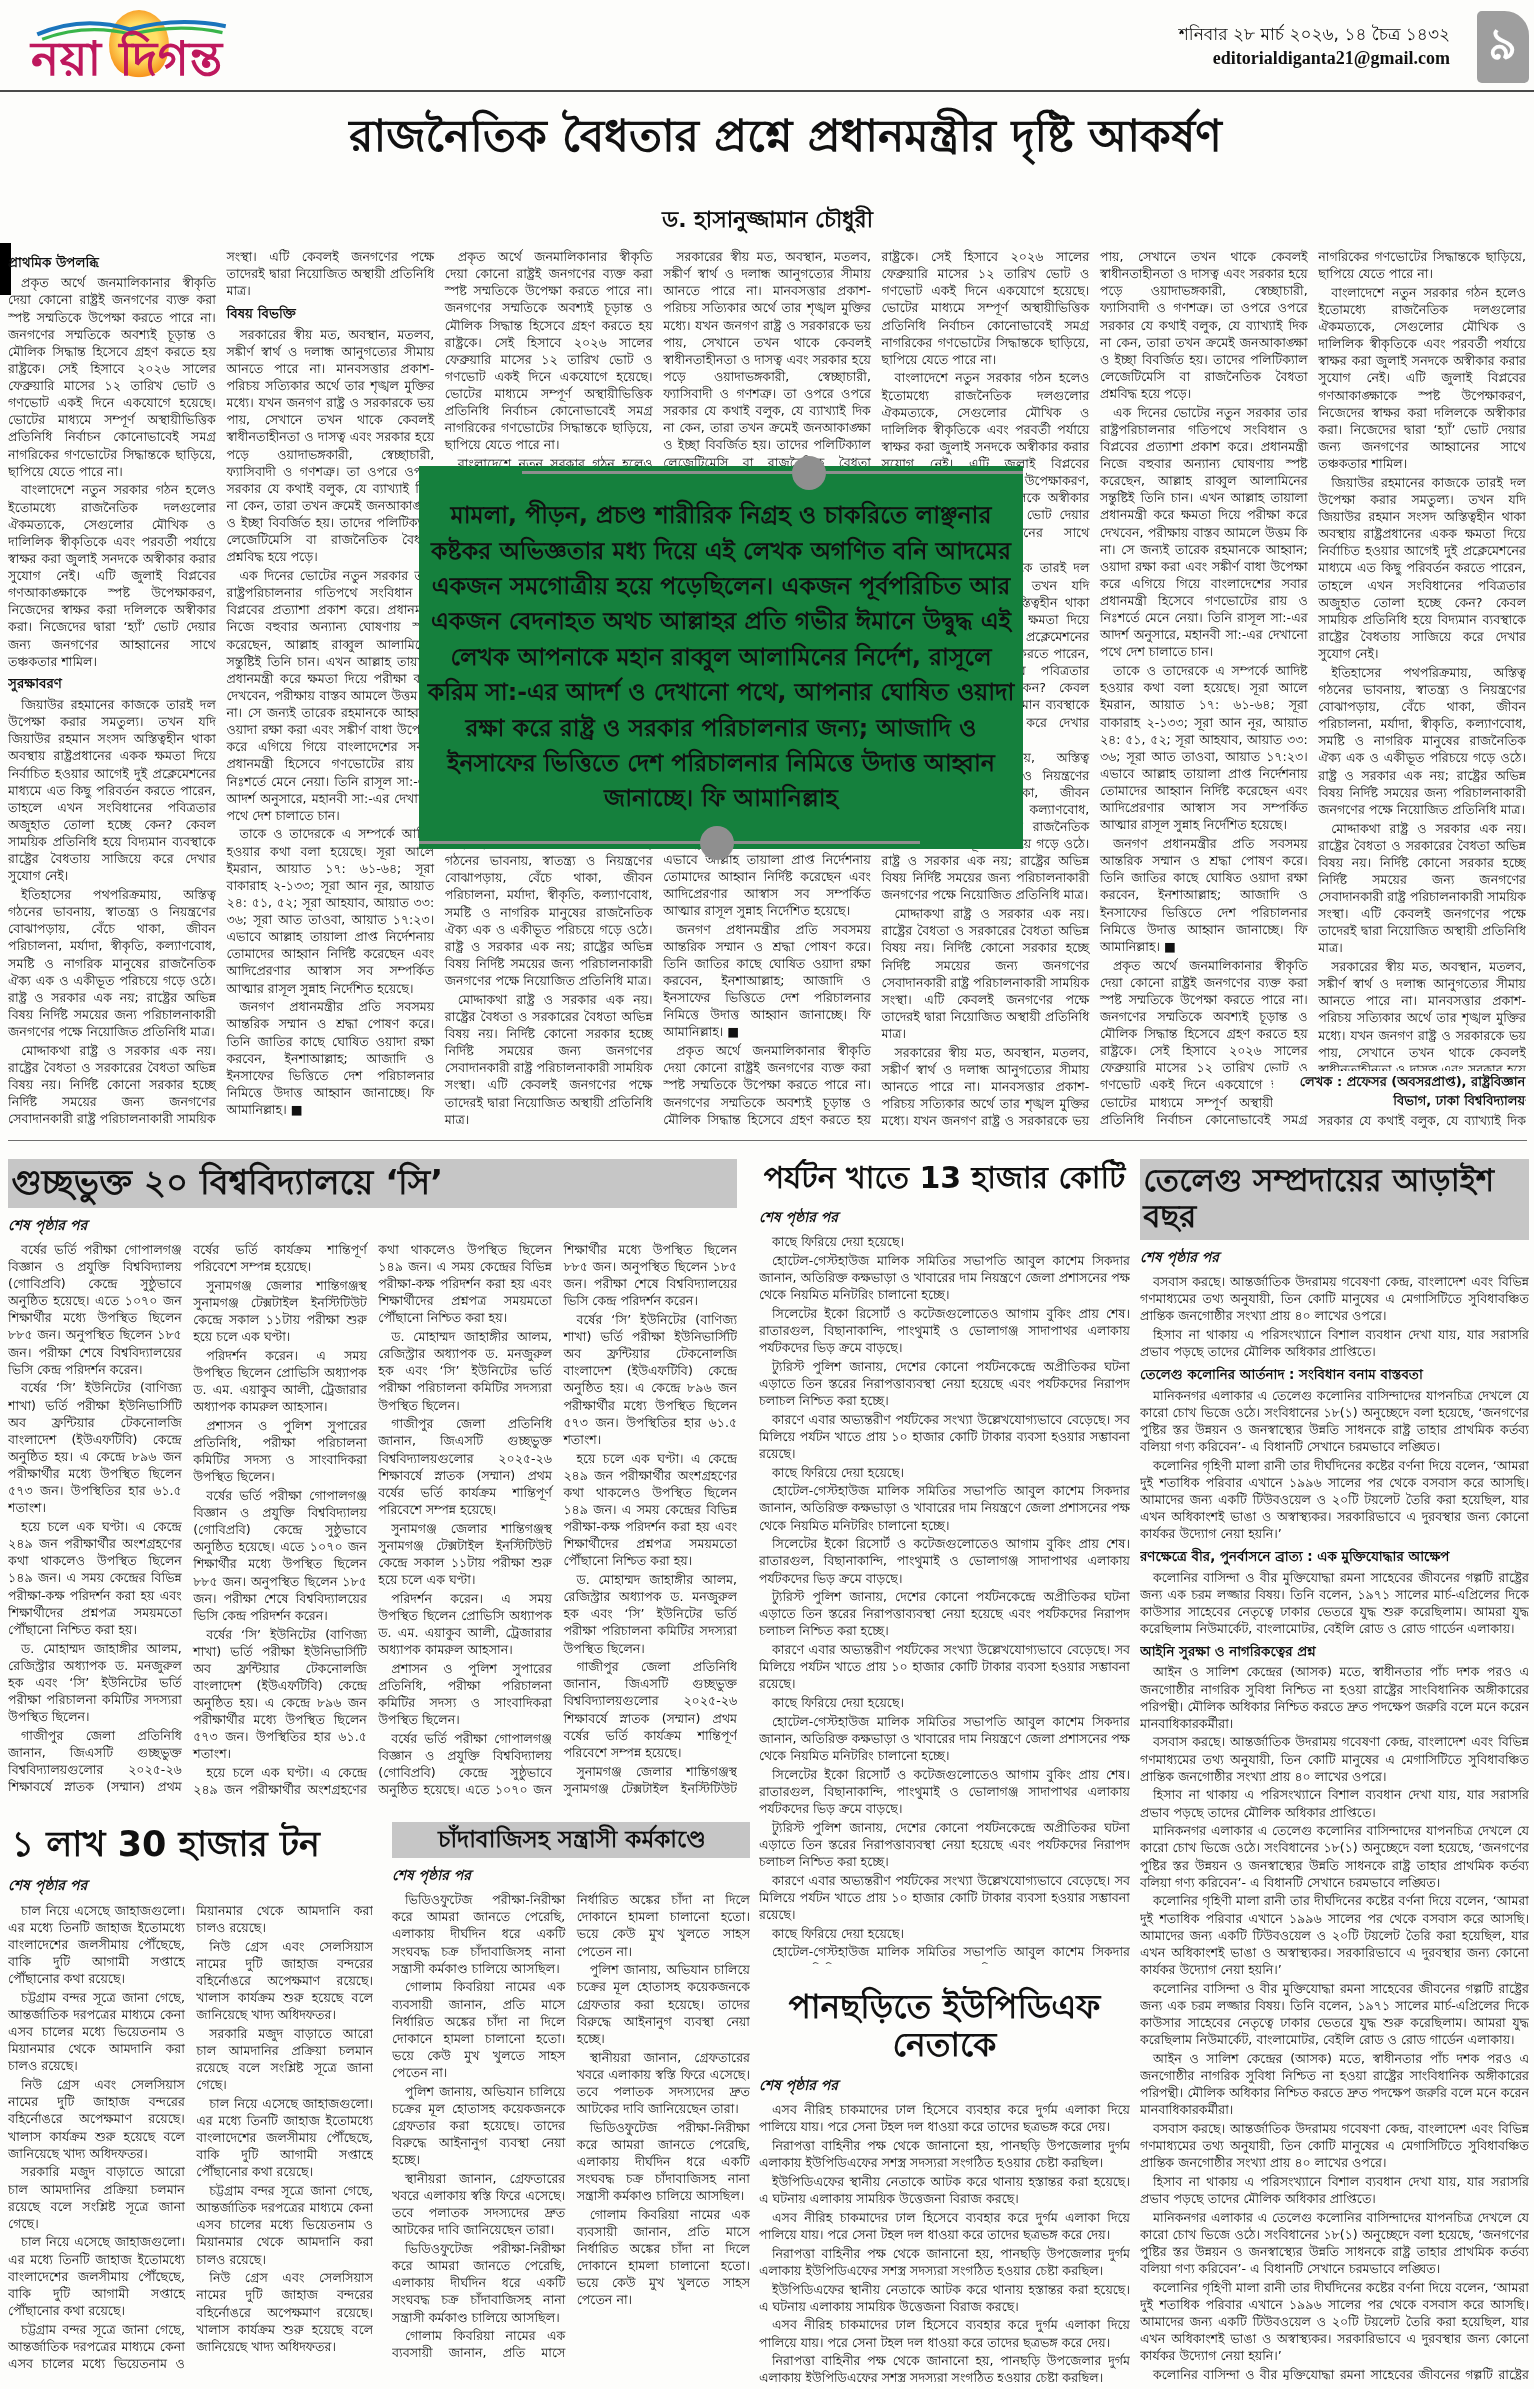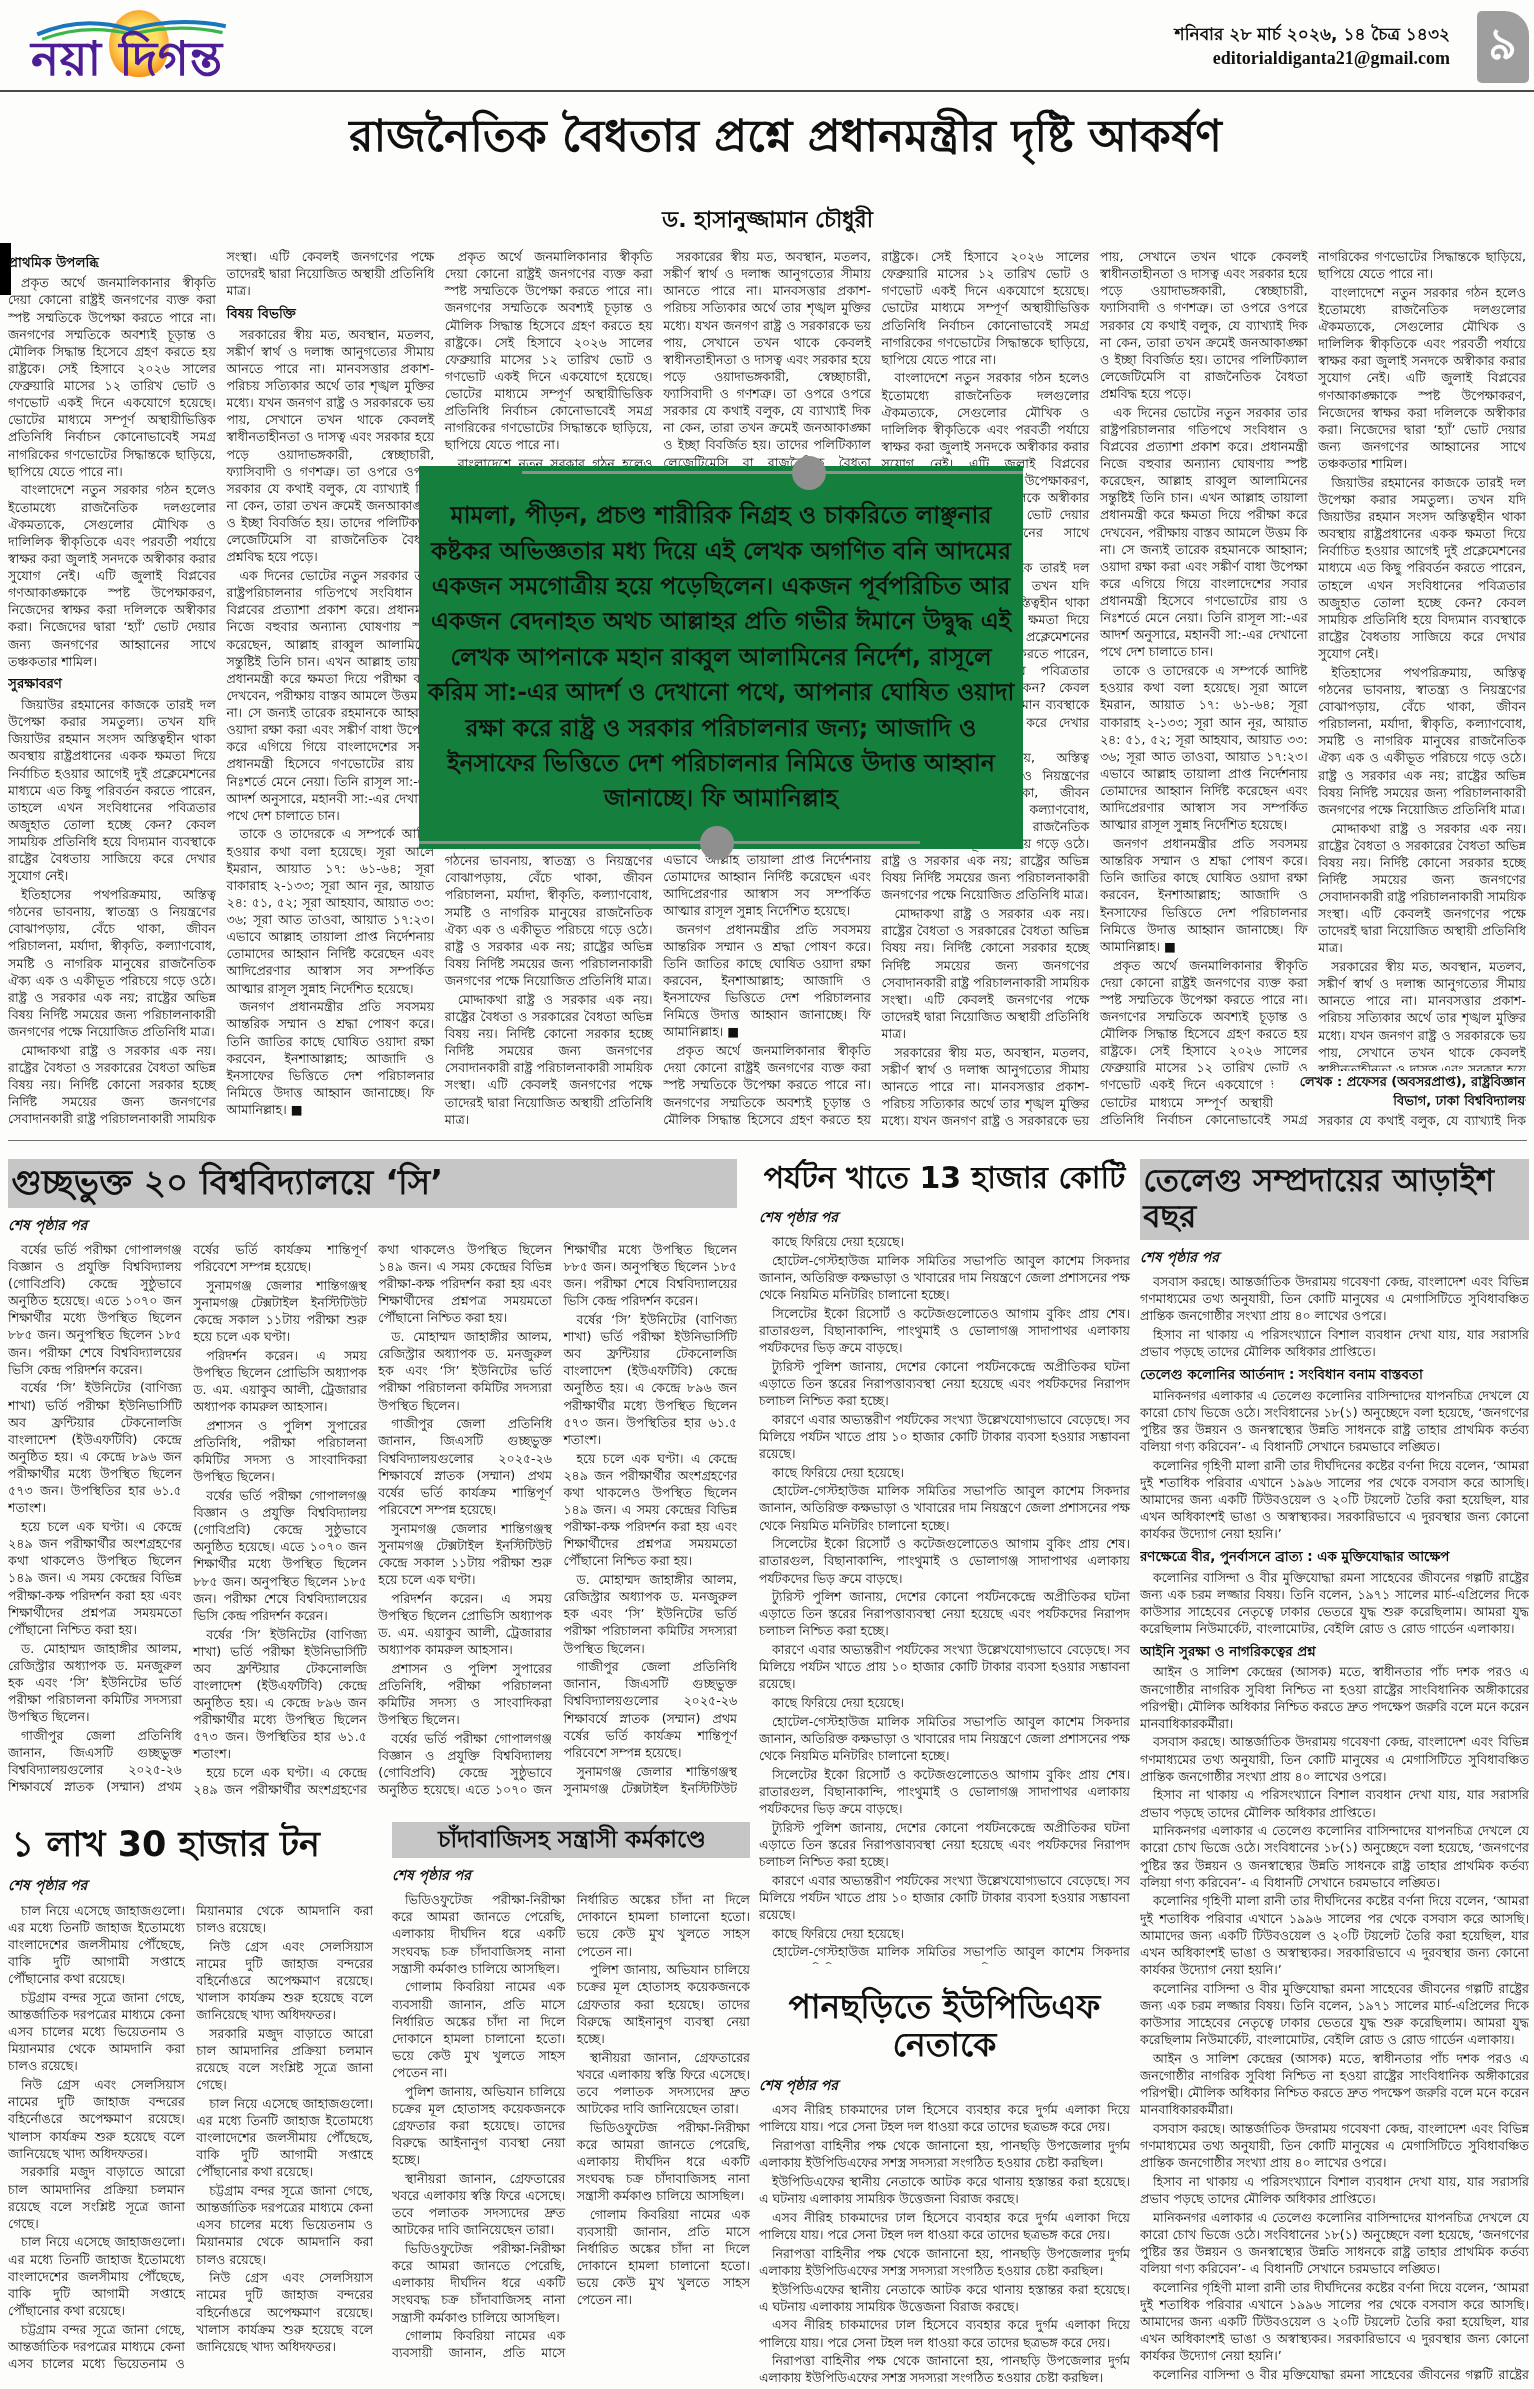--- a/index.html
+++ b/index.html
@@ -7,23 +7,23 @@
   html,body { background:#e9e9e9; }
   body { font-family:"DejaVu Sans","Liberation Sans",sans-serif; color:#111; }
   .sheet { position:relative; width:1535px; height:2389px; margin:0 auto; background:#fdfdfb; overflow:hidden; }
 
   
   .masthead { position:absolute; top:0; left:0; right:0; height:92px; border-bottom:2.4px solid #4a4a4a; }
   .logo { position:absolute; left:31px; top:8.1px; width:269px; height:78px; }
   .logo .sun { position:absolute; left:78px; top:1.6px; width:60px; height:70px; border-radius:50%;
                background:radial-gradient(circle at 50% 45%, #ffe066 0 38%, #f7941d 72%, rgba(247,148,29,0) 74%); }
   .logo .waves { position:absolute; left:3.3px; top:4.9px; }
-  .logo .logo-text { position:absolute; left:0; top:14.7px; font-size:47px; font-weight:800; letter-spacing:0.8px; color:#4c1d95; white-space:nowrap; }
+  .logo .logo-text { position:absolute; left:0; top:14.7px; font-size:47px; font-weight:800; letter-spacing:0.8px; color:#be185d; white-space:nowrap; }
   .dateline { position:absolute; right:85px; top:23px; text-align:right; line-height:1.35; }
-  .dateline .bn-date { font-size:17px; font-weight:bold; }
+  .dateline .bn-date { font-size:17px; font-weight:normal; }
   .dateline .email { font-size:18px; font-weight:bold; font-family:"Liberation Serif","DejaVu Serif",serif; }
   .page-badge { position:absolute; right:6.5px; top:11.4px; width:52px; height:72px; background:#9e9e9e;
                 border-radius:4.9px 24.4px 4.9px 4.9px; color:#fff; display:flex; align-items:center; justify-content:center;
                 font-size:44px; font-weight:bold; }
 
   
   .lead-headline { position:absolute; top:103px; left:0; right:0; text-align:center; font-size:44px; font-weight:800; letter-spacing:0;margin-left:36px; }
   .lead-byline { position:absolute; top:202px; left:0; right:0; text-align:center; font-size:22px; font-weight:bold; }
   .edge-mark { position:absolute; left:0; top:243px; width:10.6px; height:52px; background:#000; }
 

